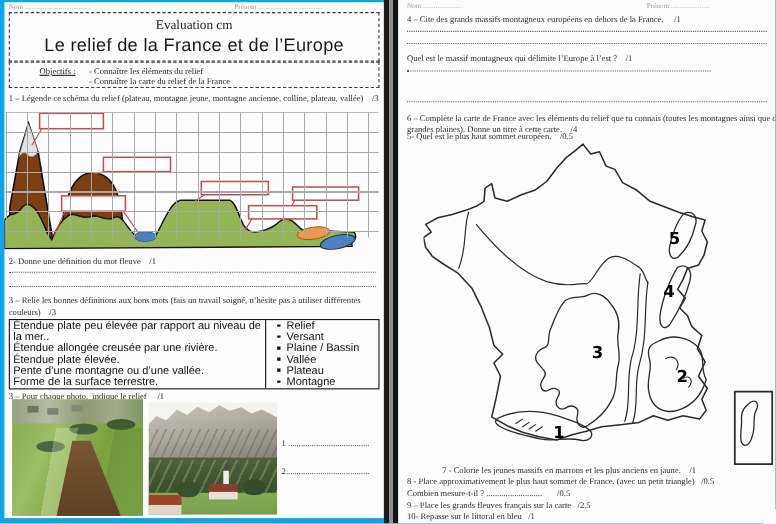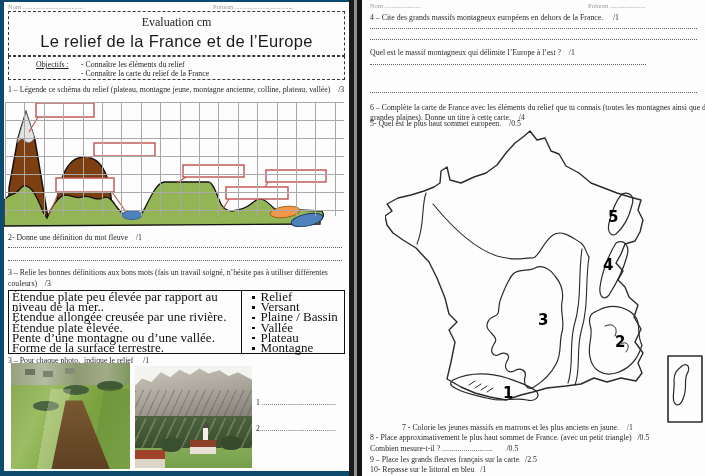--- a/index.html
+++ b/index.html
@@ -1,16 +1,16 @@
 <!DOCTYPE html>
 <html><head>
 <meta charset="utf-8">
 <style>
   html,body{margin:0;padding:0;}
-  .screen{position:relative;width:705px;height:476px;background:#0c4a6e;overflow:hidden;
+  .screen{position:relative;width:705px;height:476px;background:#0ea5e9;overflow:hidden;
           font-family:"Liberation Serif",serif;color:#222;}
   .page{position:absolute;background:#fdfdfd;}
   .page-left{left:4px;top:2px;width:345px;height:469px;}
   .page-right{left:362px;top:0;width:343px;height:476px;}
   .divider{position:absolute;left:349px;top:0;width:13px;height:476px;
            background:linear-gradient(to right,#1b1b1b 0 5px,#8f8f8f 5px 8px,#141414 8px 13px);}
   .abs{position:absolute;}
   .q{position:absolute;font-size:7.8px;line-height:9px;color:#2a2a2a;white-space:pre;}
   .tiny-gray{position:absolute;font-size:6.5px;color:#9a9a9a;white-space:pre;}
   .dashbox{position:absolute;border:1.2px dashed #3a3a3a;}
@@ -18,22 +18,22 @@
   .dotline{position:absolute;height:0;border-top:1.3px dotted #5a5a5a;}
   .title-sub{font-size:12px;color:#1c1c1c;}
   .title-main{font-family:"Liberation Sans",sans-serif;font-size:16.5px;color:#1a1a1a;letter-spacing:.3px;}
   .obj-label{font-size:7.8px;text-decoration:underline;}
   .schema{position:absolute;left:0;top:94px;width:341px;height:131px;}
   .grid{position:absolute;left:1px;top:6px;width:339px;height:114px;
         background-image:
           repeating-linear-gradient(to right,#a9a9a9 0 1px,transparent 1px 19.4px),
           repeating-linear-gradient(to bottom,#a9a9a9 0 1px,transparent 1px 18px);}
   .mtable{position:absolute;left:4px;top:288px;width:335px;height:62px;border:1.5px solid #111;
-          font-family:Liberation Serif, serif;font-size:13px;line-height:10.2px;color:#111;
-          display:flex;align-items:center;}
+          font-family:Liberation Sans, sans-serif;font-size:10px;line-height:10.2px;color:#111;
+          display:flex;}
   .mtable .defs{width:232px;padding:1px 0 0 3px;box-sizing:border-box;}
   .mtable .words{flex:1;border-left:1.5px solid #111;padding:1px 0 0 10px;box-sizing:border-box;}
   .bullet{display:inline-block;width:2.5px;height:2.5px;background:#111;margin:0 6px 1px 0;vertical-align:middle;}
   .photo{position:absolute;overflow:hidden;}
   .map-num{position:absolute;font-family:"DejaVu Sans",sans-serif;font-weight:bold;
            font-size:15px;color:#000;line-height:15px;}
   svg{display:block;}
 </style>
 </head>
 <body>

